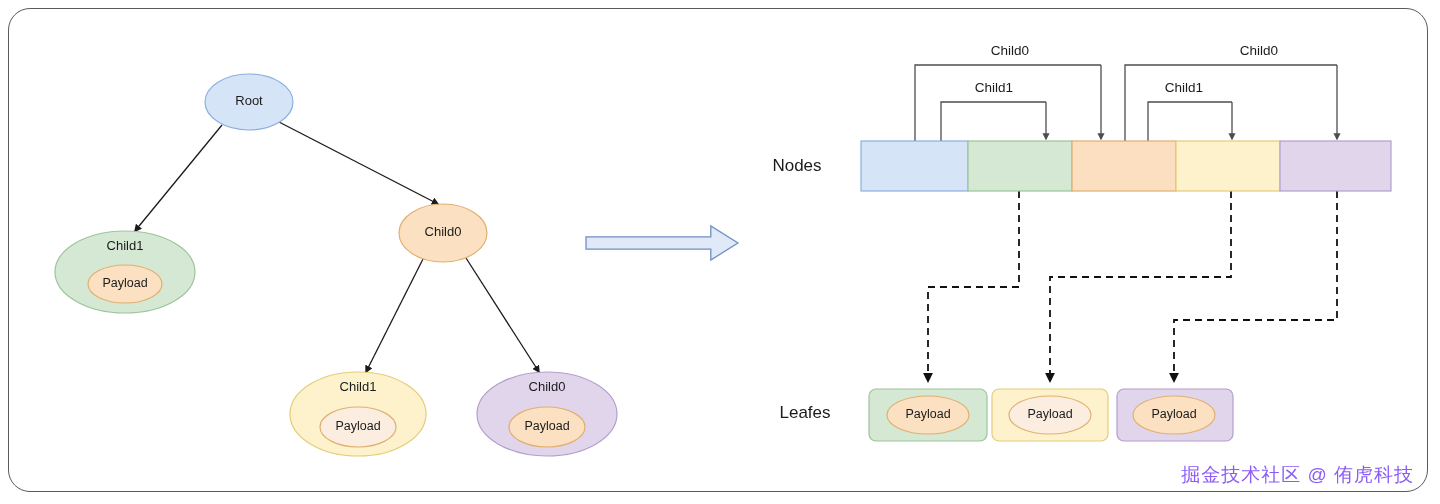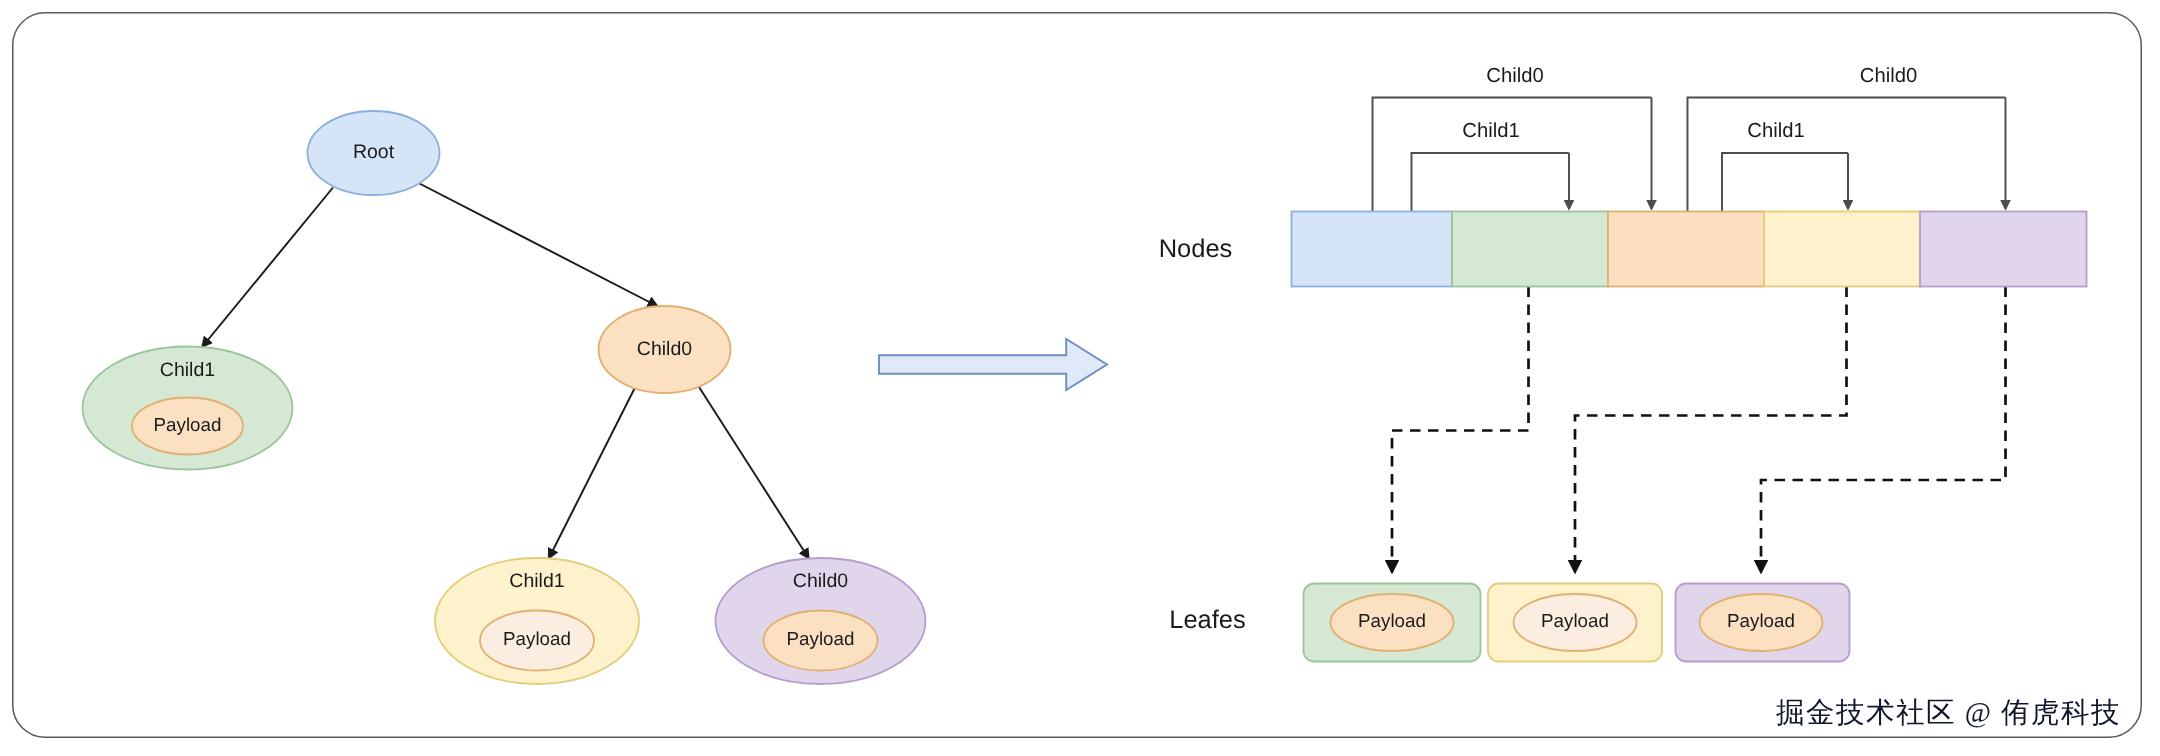--- a/index.html
+++ b/index.html
@@ -61,24 +61,24 @@
     font-family: "Liberation Sans", sans-serif;
     font-size: 17px;
     fill: #1b1b1b;
     text-anchor: middle;
     dominant-baseline: middle;
   }
   .watermark {
     position: absolute;
     right: 26px;
     bottom: 16px;
-    font-family: Liberation Serif, serif;
+    font-family: Liberation Sans, sans-serif;
     font-size: 19px;
     letter-spacing: 1px;
-    color: #0f172a;
+    color: #8b5cf6;
     white-space: nowrap;
     user-select: none;
   }
 </style>
 </head>
 <body>
 
 <div id="canvas">
 
   <div id="frame"></div>

